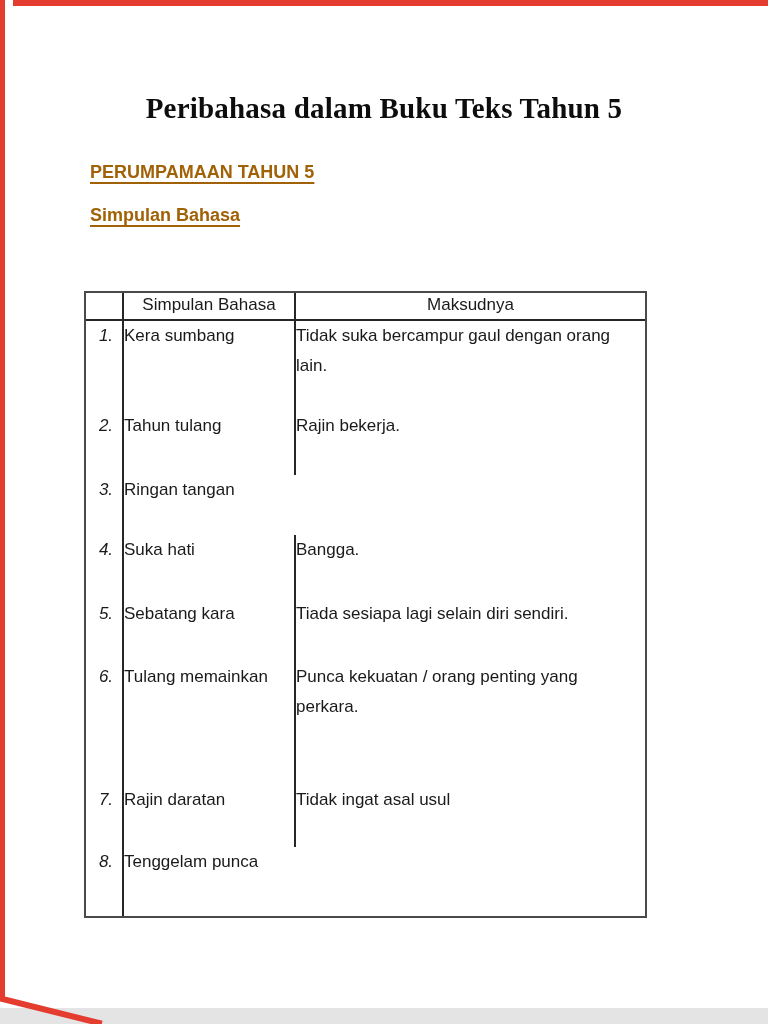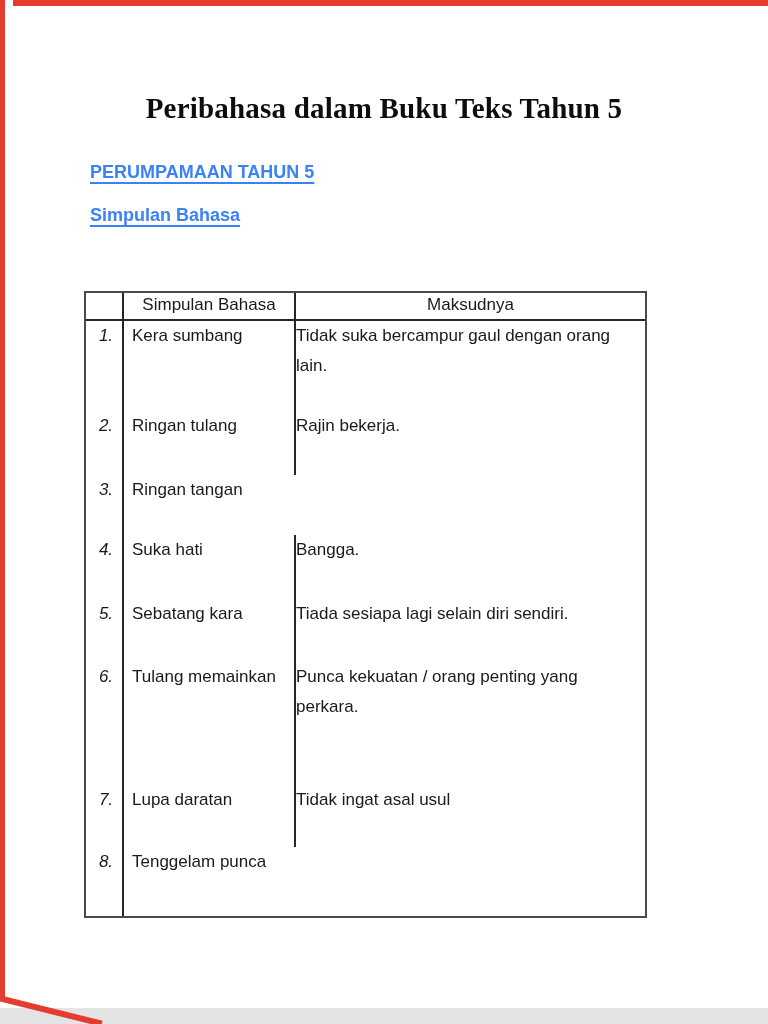--- a/index.html
+++ b/index.html
@@ -24,21 +24,21 @@
   .doc-title {
     position: absolute; top: 92px; left: 0; width: 100%;
     text-align: center;
     font-family: "Liberation Serif", serif;
     font-weight: bold; font-size: 29px; line-height: 1.15;
     color: #0d0d0d; letter-spacing: 0.2px;
   }
   .subheading {
     position: absolute; left: 90px;
     font-weight: bold; font-size: 18px; line-height: 1.2;
-    color: #3b82f6;
+    color: #a16207;
     text-decoration: underline;
     text-decoration-thickness: 2px;
     text-underline-offset: 4px;
   }
   .subheading.first  { top: 162px; }
   .subheading.second { top: 205px; }
 
   
   .tbl {
     position: absolute; left: 84px; top: 291px;
@@ -53,21 +53,21 @@
     height: 28px;
     border-bottom: 2px solid #262626;
     box-sizing: border-box;
   }
   .cell { box-sizing: border-box; font-size: 17px; line-height: 30px; color: #1a1a1a; }
   .c-num {
     flex: 0 0 38px; width: 38px;
     border-right: 2px solid #262626;
     font-style: italic; text-align: center; padding-left: 4px;
   }
-  .c-phrase { flex: 0 0 170px; width: 170px; padding-left: 8px; }
+  .c-phrase { flex: 0 0 170px; width: 170px; }
   .c-meaning { flex: 1 1 auto; border-left: 2px solid #262626; }
   .hdr .cell { line-height: 24px; text-align: center; padding: 0; font-style: normal; }
   .hdr .c-num { border-right: 2px solid #262626; }
   .meaning-line { white-space: nowrap; }
 </style>
 </head>
 <body>
 
 <div class="page">
 
@@ -91,21 +91,21 @@
       <div class="cell c-num">1.</div>
       <div class="cell c-phrase">Kera sumbang</div>
       <div class="cell c-meaning">
             <div class="meaning-line">Tidak suka bercampur gaul dengan orang</div>
             <div class="meaning-line">lain.</div>
           </div>
     </div>
   
     <div class="trow" style="height: 64px;">
       <div class="cell c-num">2.</div>
-      <div class="cell c-phrase">Ringan tulang</div>
+      <div class="cell c-phrase">Tahun tulang</div>
       <div class="cell c-meaning">
             <div class="meaning-line">Rajin bekerja.</div>
           </div>
     </div>
   
     <div class="trow" style="height: 60px;">
       <div class="cell c-num">3.</div>
       <div class="cell c-phrase">Ringan tangan</div>
     </div>
   
@@ -129,21 +129,21 @@
       <div class="cell c-num">6.</div>
       <div class="cell c-phrase">Tulang memainkan</div>
       <div class="cell c-meaning">
             <div class="meaning-line">Punca kekuatan / orang penting yang</div>
             <div class="meaning-line">perkara.</div>
           </div>
     </div>
   
     <div class="trow" style="height: 62px;">
       <div class="cell c-num">7.</div>
-      <div class="cell c-phrase">Lupa daratan</div>
+      <div class="cell c-phrase">Rajin daratan</div>
       <div class="cell c-meaning">
             <div class="meaning-line">Tidak ingat asal usul</div>
           </div>
     </div>
   
     <div class="trow" style="height: 69px;">
       <div class="cell c-num">8.</div>
       <div class="cell c-phrase">Tenggelam punca</div>
     </div>
   </div>

